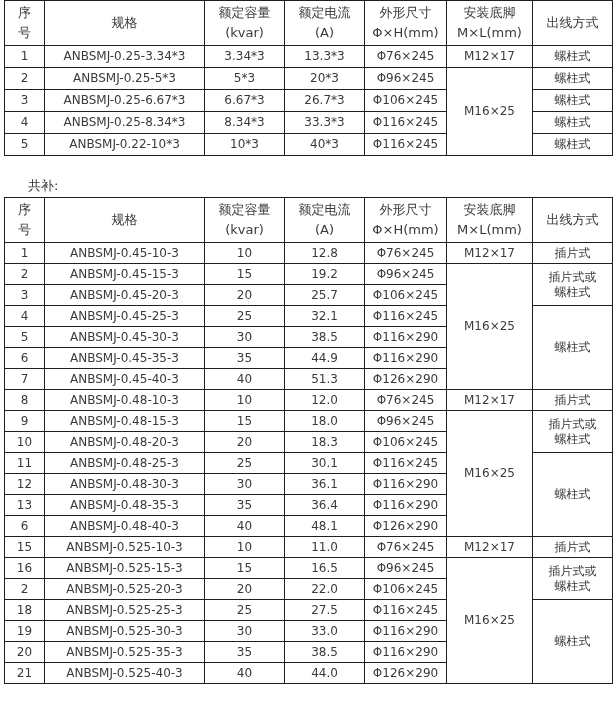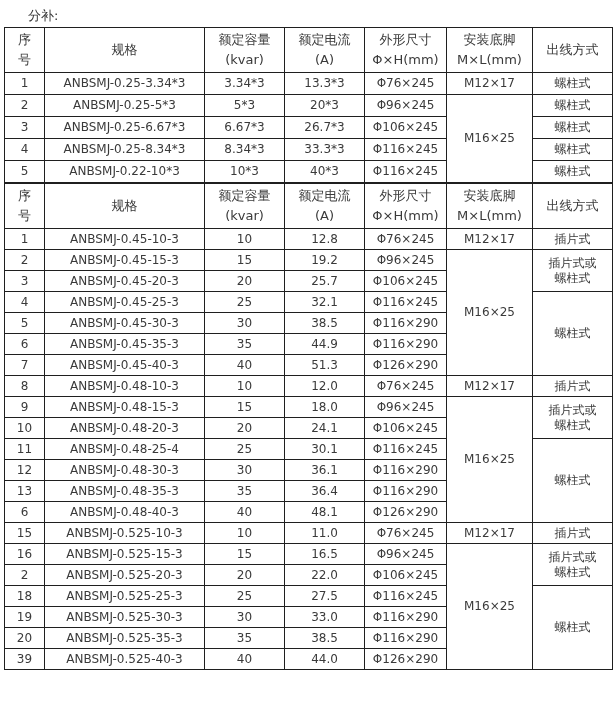--- a/index.html
+++ b/index.html
@@ -51,21 +51,20 @@
     color: #3a3a3a;
   }
   table.t1 td { height: 21px; }
   table.t2 td { height: 20px; }
 </style>
 </head>
 <body>
 
 <div class="wrap">
 
-  <div class="section-title">分补:</div>
 
   <table class="spec t1">
     <colgroup>
       <col style="width:40px">
       <col style="width:160px">
       <col style="width:80px">
       <col style="width:80px">
       <col style="width:82px">
       <col style="width:86px">
       <col style="width:80px">
@@ -125,20 +124,21 @@
           <td>5</td>
           <td>ANBSMJ-0.22-10*3</td>
           <td>10*3</td>
           <td>40*3</td>
           <td>Φ116×245</td>
           <td>螺柱式</td>
         </tr>
       </tbody>
   </table>
 
+  <div class="section-title second">共补:</div>
 
   <table class="spec t2">
     <colgroup>
       <col style="width:40px">
       <col style="width:160px">
       <col style="width:80px">
       <col style="width:80px">
       <col style="width:82px">
       <col style="width:86px">
       <col style="width:80px">
@@ -231,26 +231,26 @@
           <td>18.0</td>
           <td>Φ96×245</td>
           <td rowspan="6">M16×25</td>
           <td rowspan="2">插片式或
 螺柱式</td>
         </tr>
         <tr>
           <td>10</td>
           <td>ANBSMJ-0.48-20-3</td>
           <td>20</td>
-          <td>24.1</td>
+          <td>18.3</td>
           <td>Φ106×245</td>
         </tr>
         <tr>
           <td>11</td>
-          <td>ANBSMJ-0.48-25-4</td>
+          <td>ANBSMJ-0.48-25-3</td>
           <td>25</td>
           <td>30.1</td>
           <td>Φ116×245</td>
           <td rowspan="4">螺柱式</td>
         </tr>
         <tr>
           <td>12</td>
           <td>ANBSMJ-0.48-30-3</td>
           <td>30</td>
           <td>36.1</td>
@@ -312,21 +312,21 @@
           <td>Φ116×290</td>
         </tr>
         <tr>
           <td>20</td>
           <td>ANBSMJ-0.525-35-3</td>
           <td>35</td>
           <td>38.5</td>
           <td>Φ116×290</td>
         </tr>
         <tr>
-          <td>39</td>
+          <td>21</td>
           <td>ANBSMJ-0.525-40-3</td>
           <td>40</td>
           <td>44.0</td>
           <td>Φ126×290</td>
         </tr>
       </tbody>
   </table>
 
 </div>
 

